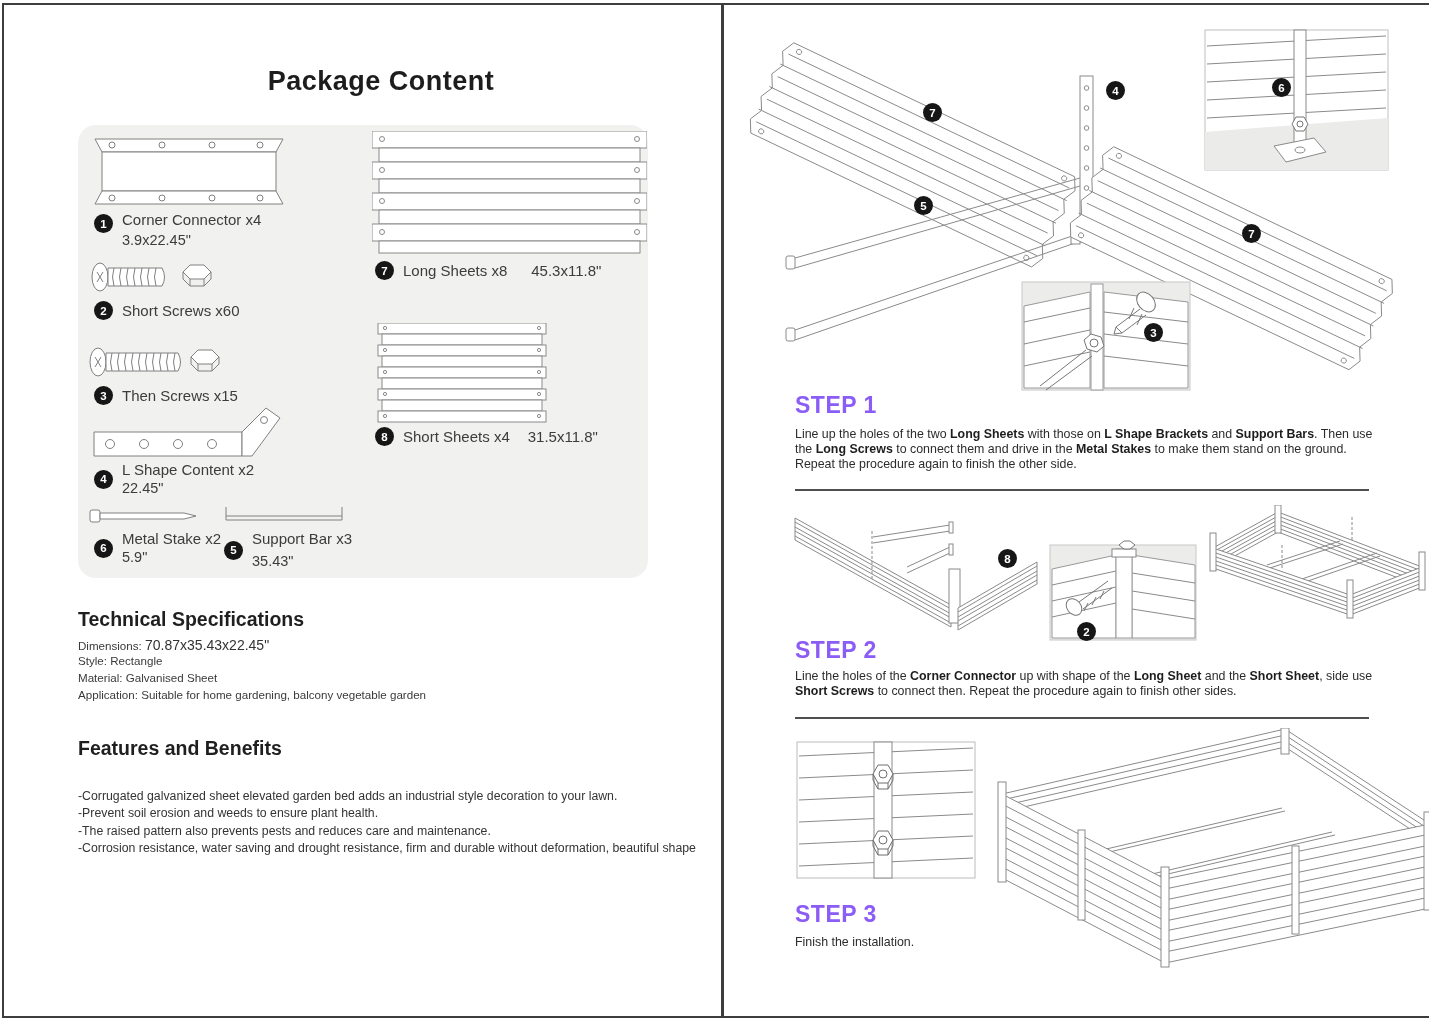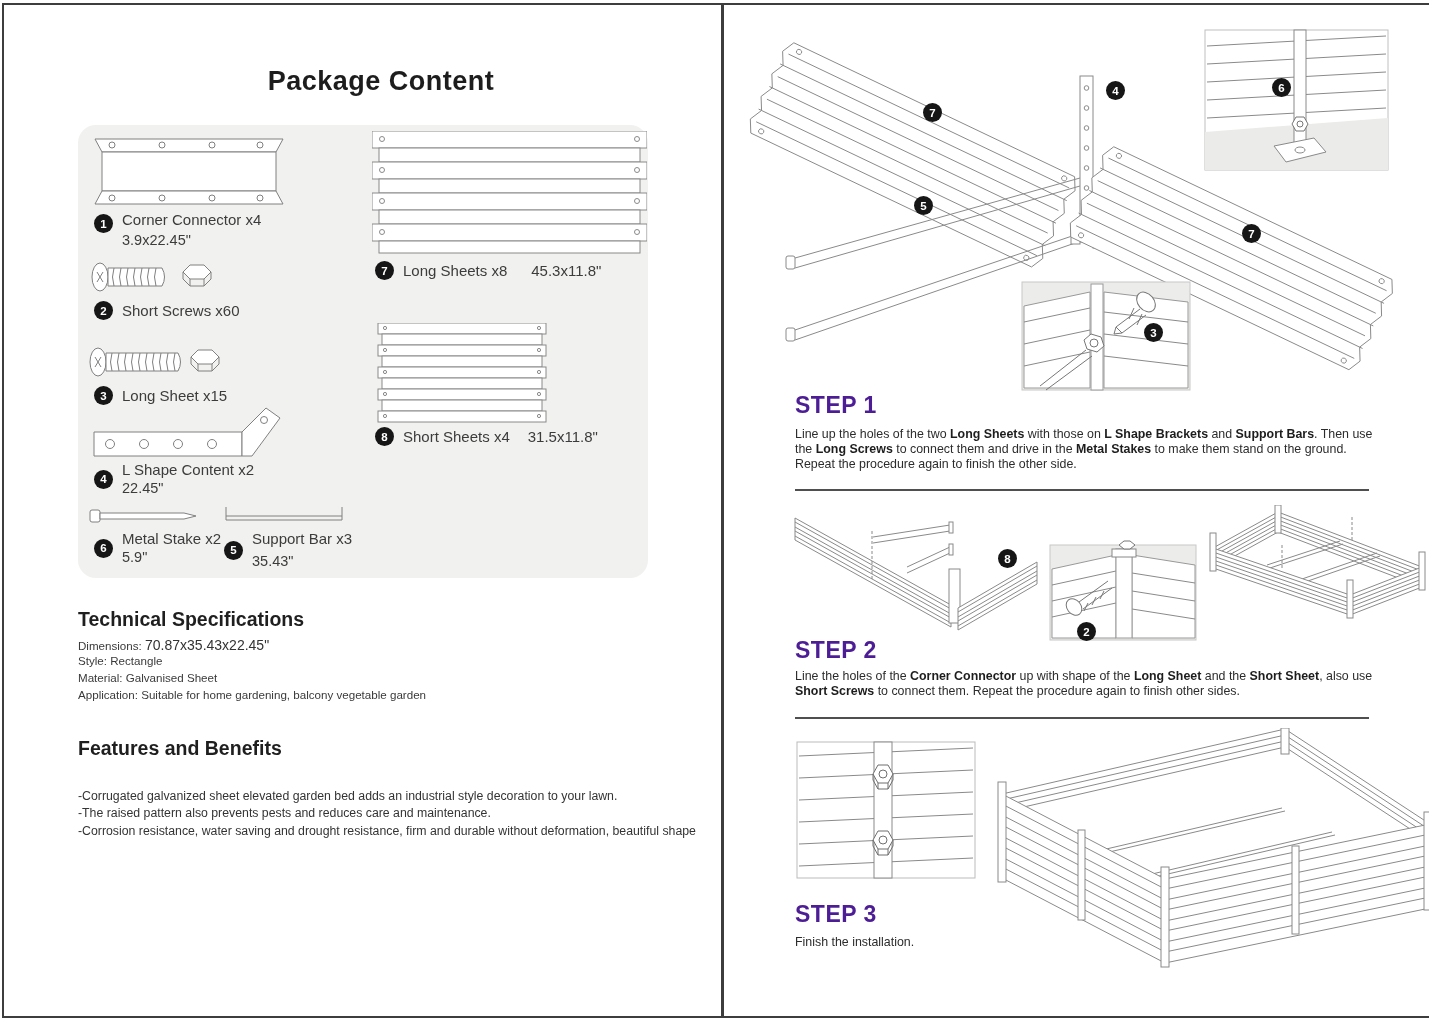--- a/index.html
+++ b/index.html
@@ -19,21 +19,21 @@
   .pkg-lab{font-size:15px;color:#3c3c3c;line-height:18px;}
   .pkg-dim{font-size:14.5px;color:#3c3c3c;line-height:18px;margin-top:2px;}
   .inline-dim{margin:0 0 0 14px;display:inline;}
   .oneline{display:flex;align-items:center;gap:10px;}
   
   .h2{position:absolute;font-size:19.5px;font-weight:bold;color:#1f1f1f;}
   .spec-line{position:absolute;font-size:11.6px;color:#3a3a3a;}
   .spec-line .big{font-size:14px;color:#333;}
   .feat-list{position:absolute;font-size:12.3px;color:#343434;line-height:17.3px;width:620px;}
   
-  .step-h{position:absolute;font-size:23px;font-weight:bold;color:#4c1d95;letter-spacing:.5px;}
+  .step-h{position:absolute;font-size:23px;font-weight:bold;color:#8b5cf6;letter-spacing:.5px;}
   .step-body{position:absolute;font-size:12.4px;line-height:14.8px;color:#2c2c2c;}
   .step-body b{font-weight:bold;color:#1d1d1d;}
   .divider{position:absolute;height:0;border-top:2px solid #4f4f4f;}
   svg{display:block;}
   .lineart{stroke:#8a8a8a;fill:none;}
 </style>
 </head>
 <body>
 
 <div id="wrap">
@@ -103,21 +103,21 @@
         <ellipse cx="10" cy="21" rx="8" ry="14"></ellipse>
         <path d="M7,16 L13,26 M13,16 L7,26" fill="none"></path>
         <path d="M18,12 H90 Q95,21 90,30 H18 Z"></path>
         <path d="M24,12 Q21,21 24,30 M31,12 Q28,21 31,30 M38,12 Q35,21 38,30 M45,12 Q42,21 45,30 M52,12 Q49,21 52,30 M59,12 Q56,21 59,30 M66,12 Q63,21 66,30 M73,12 Q70,21 73,30 M80,12 Q77,21 80,30 M87,12 Q84,21 87,30" fill="none"></path>
         <path d="M103,16 L110,9 L124,9 L131,16 L124,23 L110,23 Z"></path>
         <path d="M103,16 V23 M131,16 V23 M103,23 L110,30 L124,30 L131,23 M110,23 L110,30 M124,23 L124,30" fill="none"></path>
       </g>
     </svg>
     <div class="pkg-item" style="left:16px;top:261px">
       <div class="badge">3</div>
-      <div class="pkg-lab">Long Sheet x15</div>
+      <div class="pkg-lab">Then Screws x15</div>
     </div>
 
     <svg class="abs" style="left:14px;top:281px" width="190" height="58" viewBox="0 0 190 58">
       <g stroke="#808080" fill="#ffffff">
         <path d="M2,26 H150 V50 H2 Z"></path>
         <circle cx="18" cy="38" r="4.5" fill="none"></circle>
           <circle cx="52" cy="38" r="4.5" fill="none"></circle>
         <circle cx="86" cy="38" r="4.5" fill="none"></circle>
           <circle cx="120" cy="38" r="4.5" fill="none"></circle>
         <path d="M150,26 L174,2 L188,12 L160,50 L150,50 Z"></path>
@@ -228,20 +228,21 @@
     <span>Dimensions:</span>
     <span class="big">70.87x35.43x22.45"</span>
   </div>
   <div class="spec-line" style="left:78px;top:654px">Style: Rectangle</div>
   <div class="spec-line" style="left:78px;top:671px">Material: Galvanised Sheet</div>
   <div class="spec-line" style="left:78px;top:688px">Application: Suitable for home gardening, balcony vegetable garden</div>
 
   <div class="h2" style="left:78px;top:737px">Features and Benefits</div>
   <div class="feat-list" style="left:78px;top:788px">
     <div>-Corrugated galvanized sheet elevated garden bed adds an industrial style decoration to your lawn.</div>
+    <div>-Prevent soil erosion and weeds to ensure plant health.</div>
     <div>-The raised pattern also prevents pests and reduces care and maintenance.</div>
     <div>-Corrosion resistance, water saving and drought resistance, firm and durable without deformation, beautiful shape</div>
   </div>
 
   <svg class="abs" style="left:722px;top:6px" width="713" height="385" viewBox="0 0 713 385">
     <use href="#cpanel" transform="translate(66,34) rotate(25.5) scale(1.08,1)"></use>
 
     <g stroke="#8a8a8a" fill="#ffffff">
       <rect x="64" y="250" width="9" height="13" rx="2"></rect>
       <path d="M73,252 L358,172 M73,262 L358,180" fill="none"></path>
@@ -344,21 +345,21 @@
       <path d="M628,90 L700,62 L700,82 L628,110 Z"></path>
       <path d="M628,94 L700,66 M628,98 L700,70 M628,102 L700,74 M628,106 L700,78" fill="none"></path>
       <rect x="488" y="28" width="6" height="38"></rect>
         <rect x="553" y="0" width="6" height="28"></rect>
       <rect x="697" y="47" width="6" height="38"></rect>
         <rect x="625" y="75" width="6" height="38"></rect>
     </g>
   </svg>
 
   <div class="step-h" style="left:795px;top:637px">STEP 2</div>
-  <div class="step-body" style="left:795px;top:669px;width:592px"><span>Line the holes of the </span><b>Corner Connector</b><span> up with shape of the </span><b>Long Sheet</b><span> and the </span><b>Short Sheet</b><span>, also use </span><b>Short Screws</b><span> to connect them. Repeat the procedure again to finish other sides.</span></div>
+  <div class="step-body" style="left:795px;top:669px;width:592px"><span>Line the holes of the </span><b>Corner Connector</b><span> up with shape of the </span><b>Long Sheet</b><span> and the </span><b>Short Sheet</b><span>, side use </span><b>Short Screws</b><span> to connect then. Repeat the procedure again to finish other sides.</span></div>
   <div class="divider" style="left:795px;top:717px;width:574px"></div>
 
   <svg class="abs" style="left:722px;top:728px" width="713" height="245" viewBox="0 0 713 245">
 
     <g>
       <rect x="75" y="14" width="178" height="136" fill="#ffffff" stroke="#bbb"></rect>
       <path d="M77,28 L251,20 M77,50 L251,42 M77,72 L251,64 M77,94 L251,86 M77,116 L251,108 M77,138 L251,130" class="lineart"></path>
       <rect x="152" y="14" width="18" height="136" fill="#ffffff" stroke="#8a8a8a"></rect>
       <g stroke="#6f6f6f" fill="#ffffff">
         <path d="M151,46 L156,37 L166,37 L171,46 L166,55 L156,55 Z"></path>

